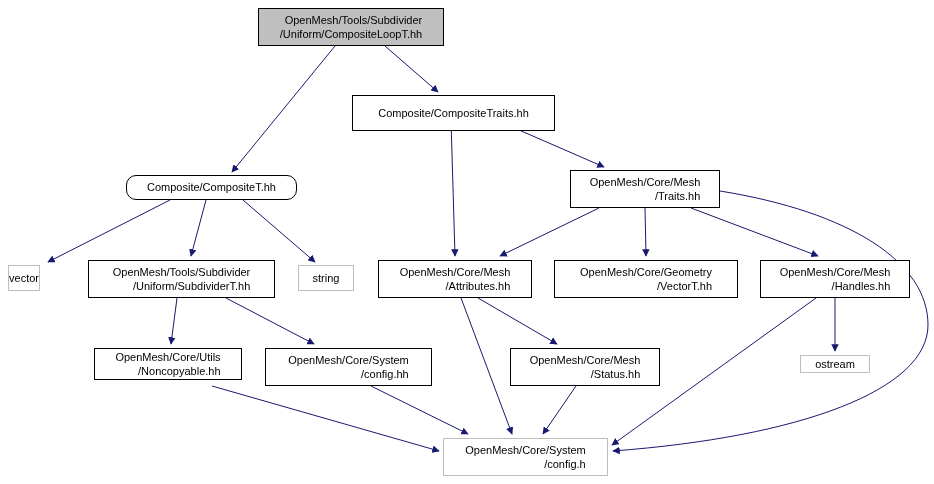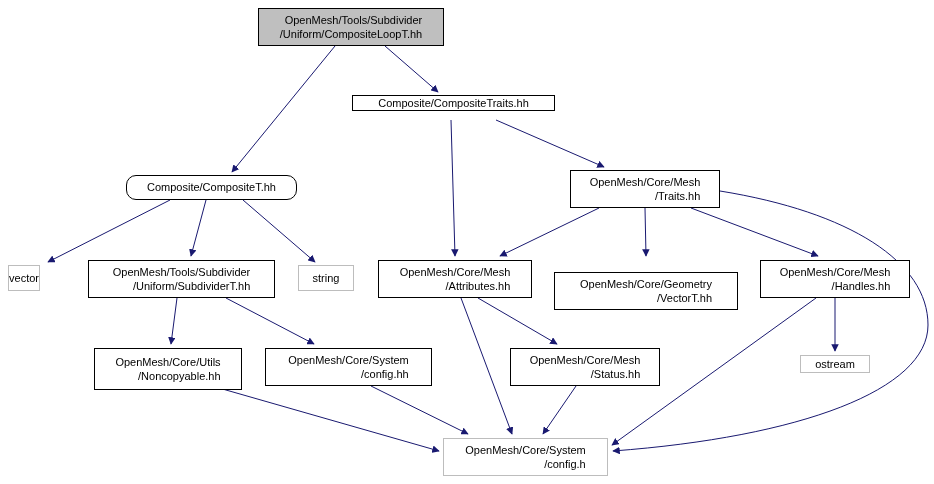--- a/index.html
+++ b/index.html
@@ -57,44 +57,44 @@
       <path d="M816,298 L612,445" marker-end="url(#arrow)"></path>
       <path d="M212,386 L439,451" marker-end="url(#arrow)"></path>
       <path d="M371,386 L468,434" marker-end="url(#arrow)"></path>
       <path d="M576,386 L543,434" marker-end="url(#arrow)"></path>
     </g>
   </svg>
 
   <div class="node current" style="left:258px;top:8px;width:186px;height:38px;">OpenMesh/Tools/Subdivider
 /Uniform/CompositeLoopT.hh</div>
 
-  <div class="node" style="left:352px;top:95px;width:203px;height:16px;">Composite/CompositeTraits.hh</div>
+  <div class="node" style="left:352px;top:95px;width:203px;height:36px;">Composite/CompositeTraits.hh</div>
 
   <div class="node" style="left:126px;top:175px;width:171px;height:25px;border-radius:10px;">Composite/CompositeT.hh</div>
 
   <div class="node" style="left:570px;top:170px;width:150px;height:38px;">OpenMesh/Core/Mesh
 /Traits.hh</div>
 
   <div class="node external" style="left:8px;top:265px;width:32px;height:26px;">vector</div>
 
   <div class="node" style="left:88px;top:260px;width:187px;height:38px;">OpenMesh/Tools/Subdivider
 /Uniform/SubdividerT.hh</div>
 
   <div class="node external" style="left:298px;top:265px;width:56px;height:26px;">string</div>
 
   <div class="node" style="left:378px;top:260px;width:154px;height:38px;">OpenMesh/Core/Mesh
 /Attributes.hh</div>
 
-  <div class="node" style="left:554px;top:260px;width:184px;height:38px;margin-top:12px;">OpenMesh/Core/Geometry
+  <div class="node" style="left:554px;top:260px;width:184px;height:38px;">OpenMesh/Core/Geometry
 /VectorT.hh</div>
 
   <div class="node" style="left:760px;top:260px;width:150px;height:38px;">OpenMesh/Core/Mesh
 /Handles.hh</div>
 
-  <div class="node" style="left:94px;top:348px;width:148px;height:42px;">OpenMesh/Core/Utils
+  <div class="node" style="left:94px;top:348px;width:148px;height:32px;">OpenMesh/Core/Utils
 /Noncopyable.hh</div>
 
   <div class="node" style="left:265px;top:348px;width:167px;height:38px;">OpenMesh/Core/System
 /config.hh</div>
 
   <div class="node" style="left:510px;top:348px;width:150px;height:38px;">OpenMesh/Core/Mesh
 /Status.hh</div>
 
   <div class="node external" style="left:800px;top:355px;width:70px;height:18px;">ostream</div>
 

